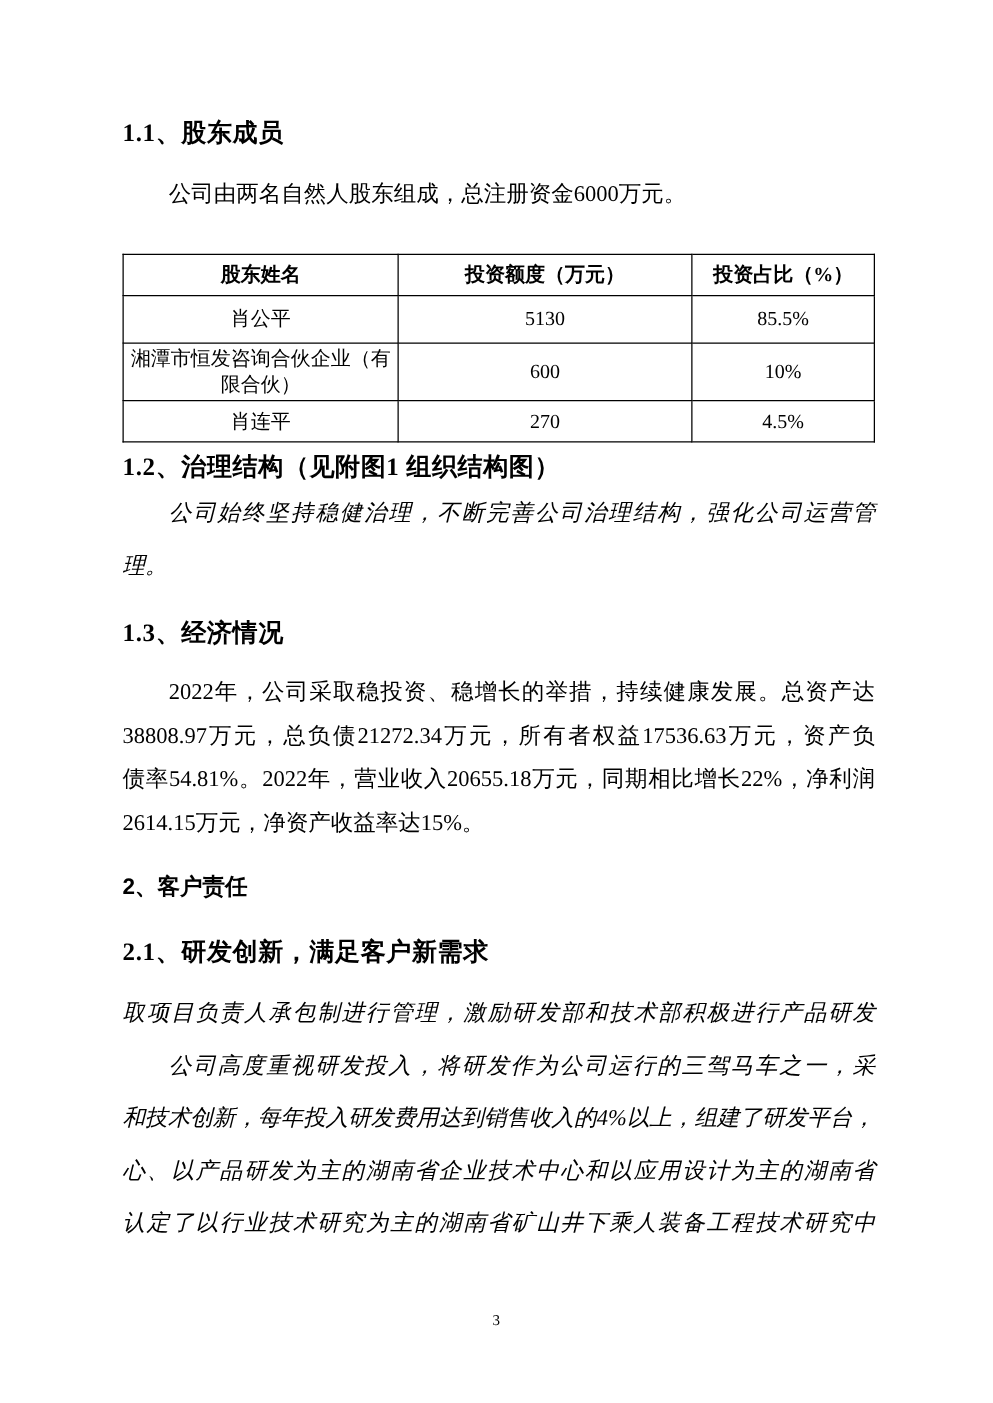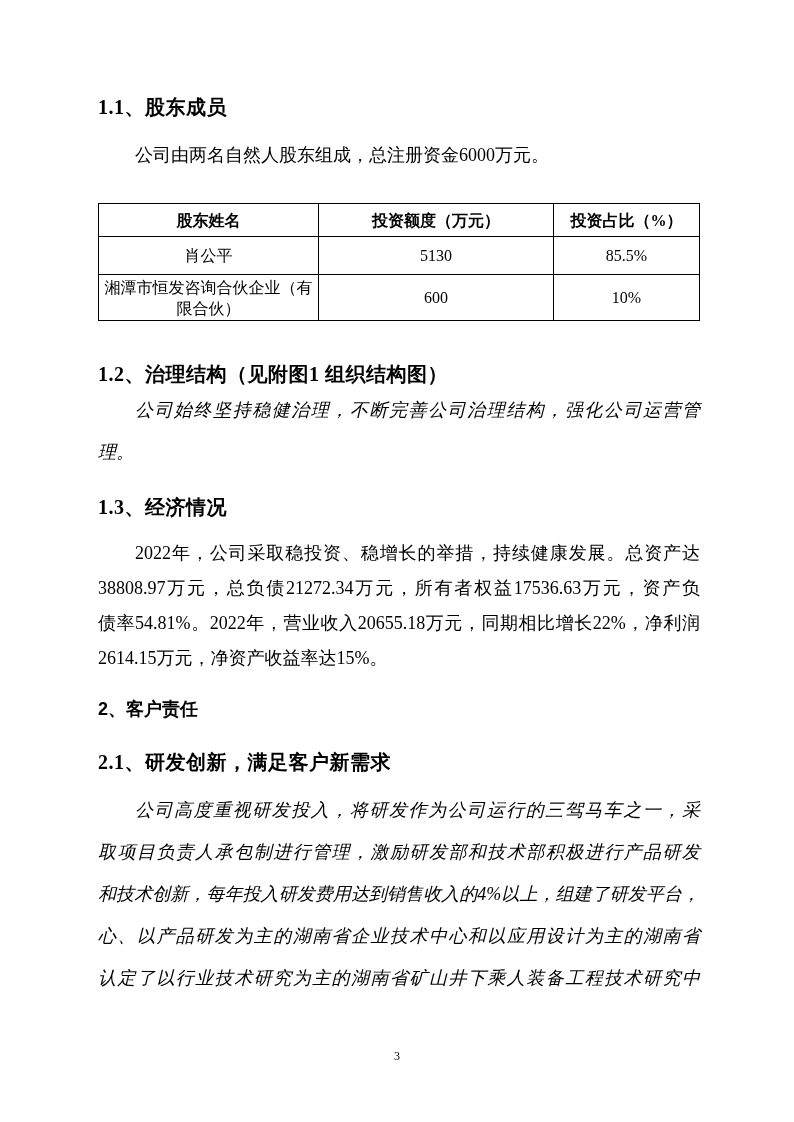--- a/index.html
+++ b/index.html
@@ -120,20 +120,25 @@
       <tr class="row-1">
         <td>肖公平</td>
         <td>5130</td>
         <td>85.5%</td>
       </tr>
       <tr class="row-2">
         <td>湘潭市恒发咨询合伙企业（有限合伙）</td>
         <td>600</td>
         <td>10%</td>
       </tr>
+      <tr class="row-3">
+        <td>肖连平</td>
+        <td>270</td>
+        <td>4.5%</td>
+      </tr>
     </tbody>
   </table>
 
   <h2 class="abs h-serif top-1-2">1.2、治理结构（见附图1 组织结构图）</h2>
 
   <div class="abs para p-1-2">
     <div class="line fill indent">公司始终坚持稳健治理，不断完善公司治理结构，强化公司运营管</div>
     <div class="line">理。</div>
   </div>
 
@@ -144,22 +149,22 @@
     <div class="line-tight fill">38808.97万元，总负债21272.34万元，所有者权益17536.63万元，资产负</div>
     <div class="line-tight fill">债率54.81%。2022年，营业收入20655.18万元，同期相比增长22%，净利润</div>
     <div class="line-tight">2614.15万元，净资产收益率达15%。</div>
   </div>
 
   <h2 class="abs h-sans top-2">2、客户责任</h2>
 
   <h2 class="abs h-serif top-2-1">2.1、研发创新，满足客户新需求</h2>
 
   <div class="abs para p-2-1">
+    <div class="line fill">取项目负责人承包制进行管理，激励研发部和技术部积极进行产品研发</div>
     <div class="line fill indent">公司高度重视研发投入，将研发作为公司运行的三驾马车之一，采</div>
-    <div class="line fill">取项目负责人承包制进行管理，激励研发部和技术部积极进行产品研发</div>
     <div class="line fill">和技术创新，每年投入研发费用达到销售收入的4%以上，组建了研发平台，</div>
     <div class="line fill">心、以产品研发为主的湖南省企业技术中心和以应用设计为主的湖南省</div>
     <div class="line fill">认定了以行业技术研究为主的湖南省矿山井下乘人装备工程技术研究中</div>
   </div>
 
   <div class="page-number">3</div>
 
 </div>
 
 </body></html>

